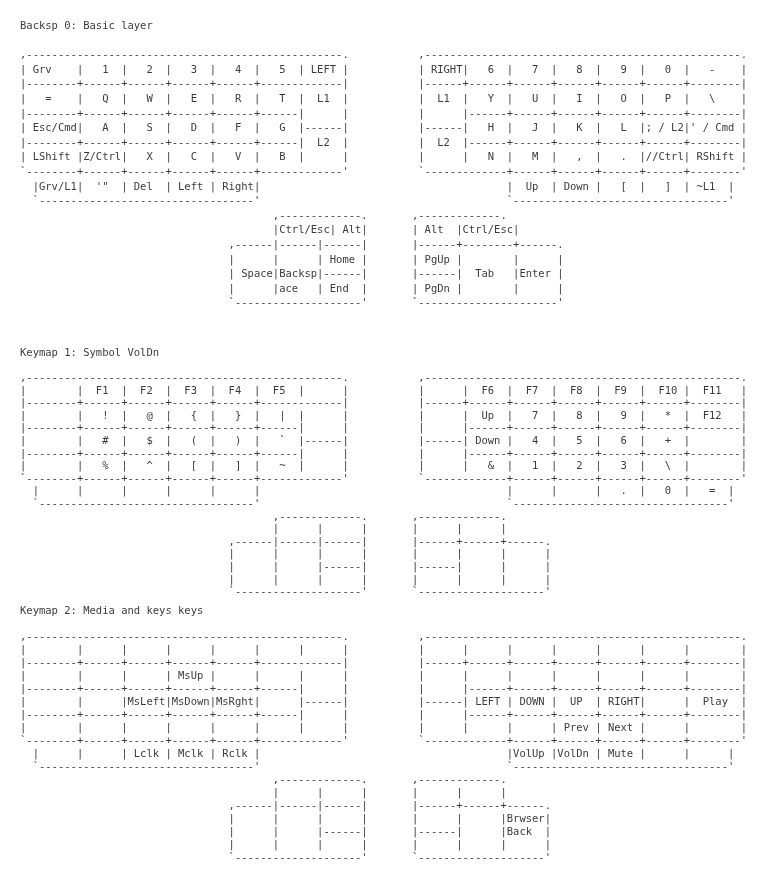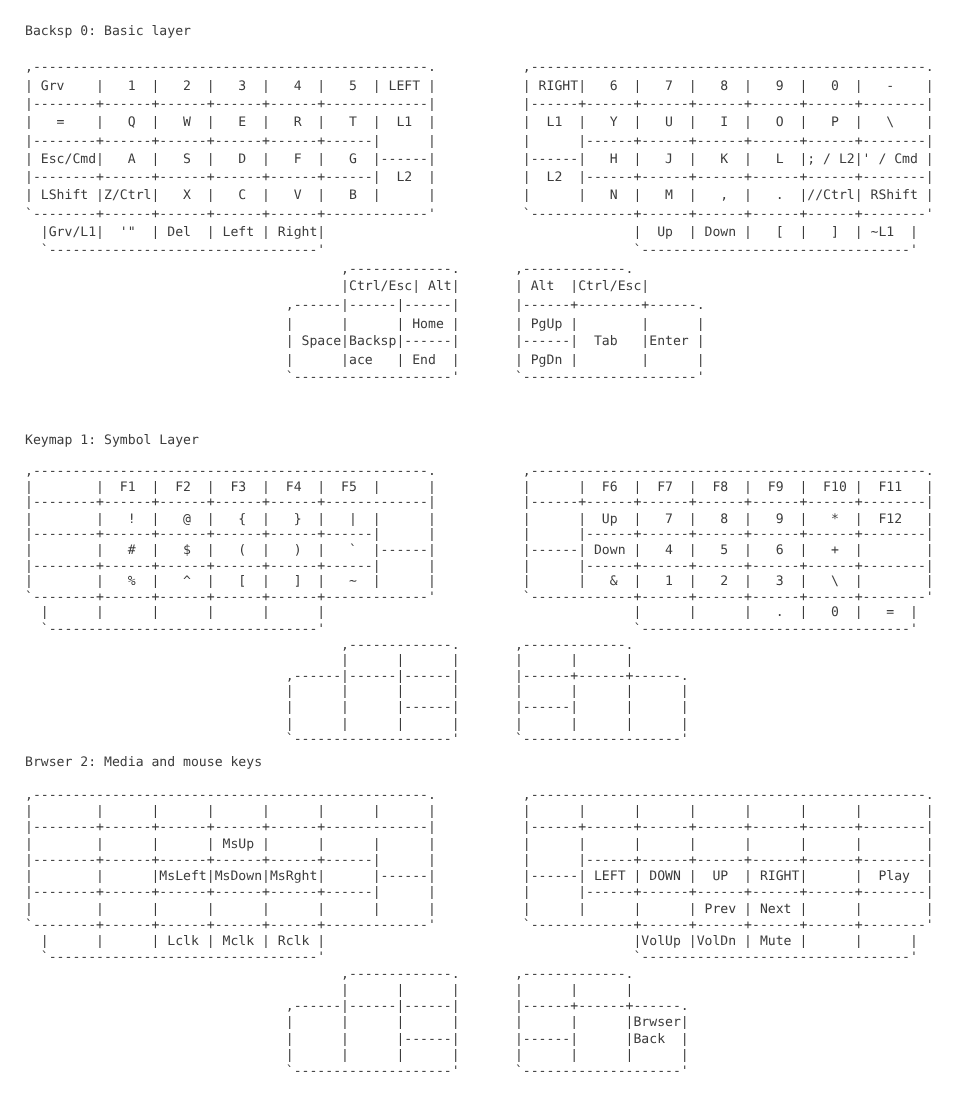--- a/index.html
+++ b/index.html
@@ -56,21 +56,21 @@
                                         ,-------------.       ,-------------.
                                         |Ctrl/Esc| Alt|       | Alt  |Ctrl/Esc|
                                  ,------|------|------|       |------+--------+------.
                                  |      |      | Home |       | PgUp |        |      |
                                  | Space|Backsp|------|       |------|  Tab   |Enter |
                                  |      |ace   | End  |       | PgDn |        |      |
                                  `--------------------'       `----------------------'</pre>
   </section>
 
   <section class="keymap-section s1">
-    <div class="keymap-title">Keymap 1: Symbol Layer</div>
+    <div class="keymap-title">Keymap 1: Symbol VolDn</div>
     <pre class="keymap-diagram">,--------------------------------------------------.           ,--------------------------------------------------.
 |        |  F1  |  F2  |  F3  |  F4  |  F5  |      |           |      |  F6  |  F7  |  F8  |  F9  |  F10 |  F11   |
 |--------+------+------+------+------+-------------|           |------+------+------+------+------+------+--------|
 |        |   !  |   @  |   {  |   }  |   |  |      |           |      |  Up  |   7  |   8  |   9  |   *  |  F12   |
 |--------+------+------+------+------+------|      |           |      |------+------+------+------+------+--------|
 |        |   #  |   $  |   (  |   )  |   `  |------|           |------| Down |   4  |   5  |   6  |   +  |        |
 |--------+------+------+------+------+------|      |           |      |------+------+------+------+------+--------|
 |        |   %  |   ^  |   [  |   ]  |   ~  |      |           |      |   &amp;  |   1  |   2  |   3  |   \  |        |
 `--------+------+------+------+------+-------------'           `-------------+------+------+------+------+--------'
   |      |      |      |      |      |                                       |      |      |   .  |   0  |   =  |
@@ -78,21 +78,21 @@
                                         ,-------------.       ,-------------.
                                         |      |      |       |      |      |
                                  ,------|------|------|       |------+------+------.
                                  |      |      |      |       |      |      |      |
                                  |      |      |------|       |------|      |      |
                                  |      |      |      |       |      |      |      |
                                  `--------------------'       `--------------------'</pre>
   </section>
 
   <section class="keymap-section s2">
-    <div class="keymap-title">Brwser 2: Media and mouse keys</div>
+    <div class="keymap-title">Keymap 2: Media and keys keys</div>
     <pre class="keymap-diagram">,--------------------------------------------------.           ,--------------------------------------------------.
 |        |      |      |      |      |      |      |           |      |      |      |      |      |      |        |
 |--------+------+------+------+------+-------------|           |------+------+------+------+------+------+--------|
 |        |      |      | MsUp |      |      |      |           |      |      |      |      |      |      |        |
 |--------+------+------+------+------+------|      |           |      |------+------+------+------+------+--------|
 |        |      |MsLeft|MsDown|MsRght|      |------|           |------| LEFT | DOWN |  UP  | RIGHT|      |  Play  |
 |--------+------+------+------+------+------|      |           |      |------+------+------+------+------+--------|
 |        |      |      |      |      |      |      |           |      |      |      | Prev | Next |      |        |
 `--------+------+------+------+------+-------------'           `-------------+------+------+------+------+--------'
   |      |      | Lclk | Mclk | Rclk |                                       |VolUp |VolDn | Mute |      |      |

